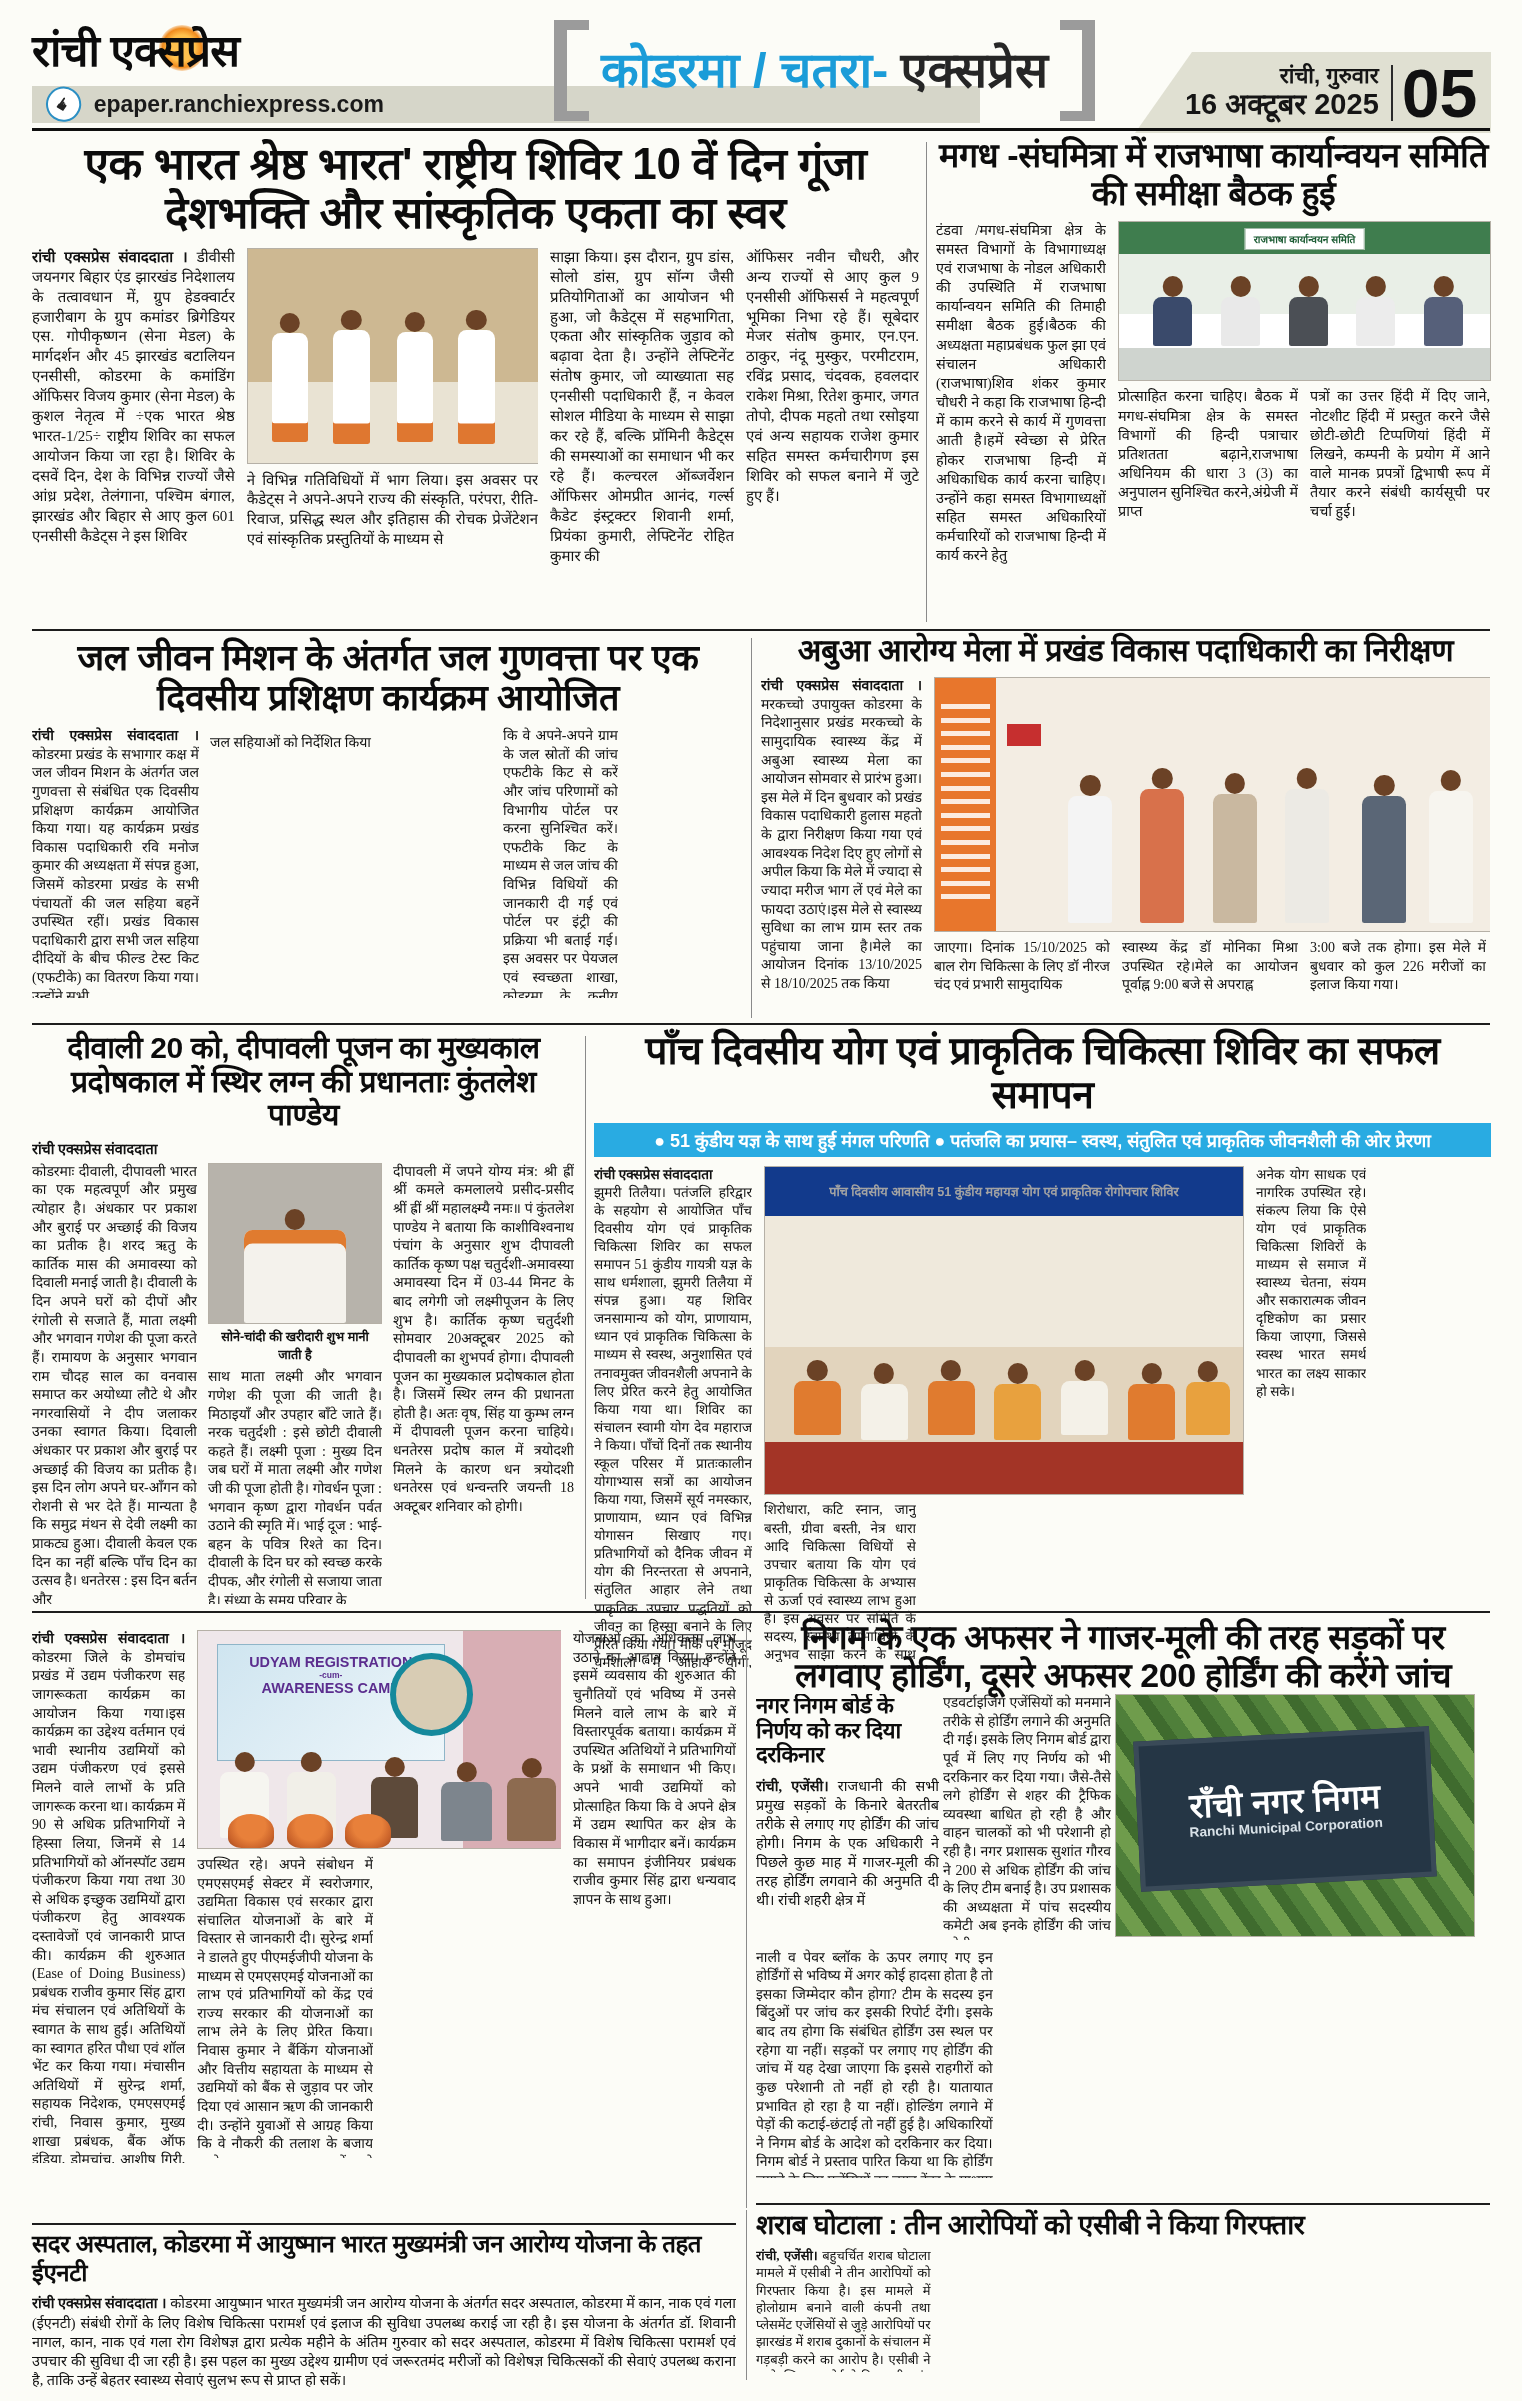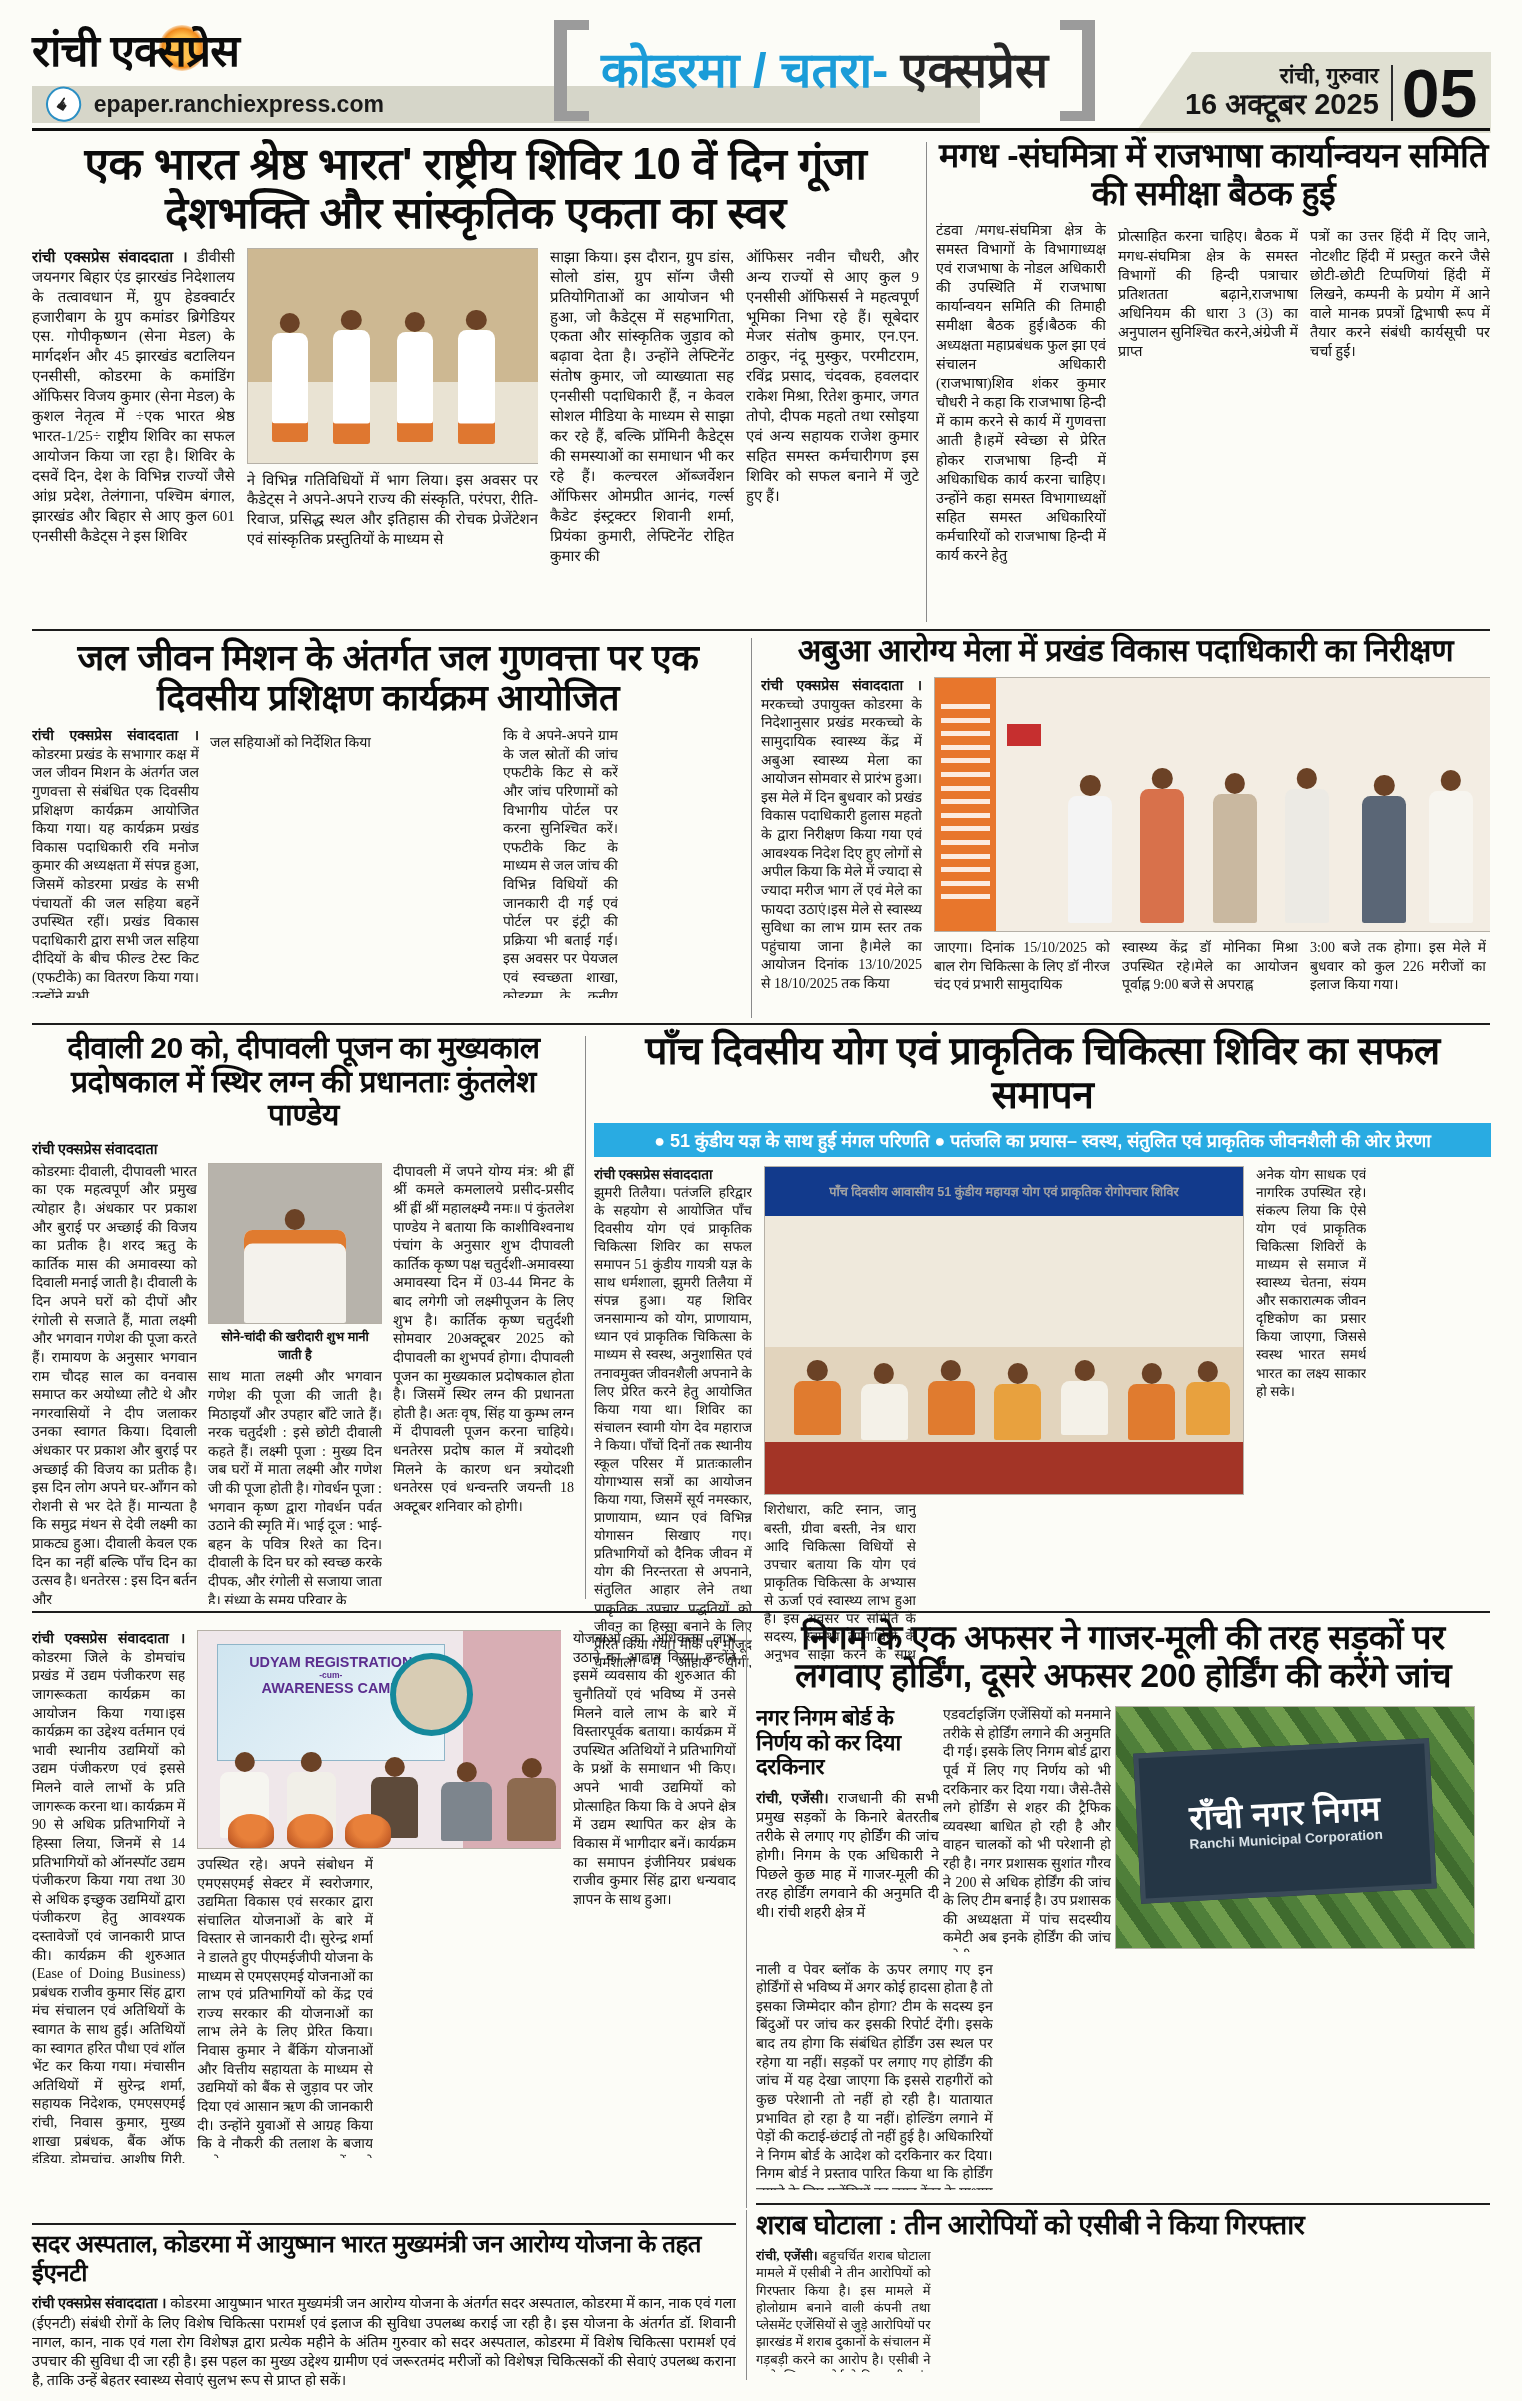--- a/index.html
+++ b/index.html
@@ -99,20 +99,30 @@
   </div>
 </div>
 
 <div class="abs" style="left:936px;top:136px;width:555px;height:490px;">
   <h2 class="hl" style="font-size:34px;">मगध -संघमित्रा में राजभाषा कार्यान्वयन समिति की समीक्षा बैठक हुई</h2>
   <div class="cols" style="gap:12px;margin-top:8.5px;height:390px;">
     <div class="col" style="width:170px;">
       <p class="bodytxt" style="font-size:14.4px;">टंडवा /मगध-संघमित्रा क्षेत्र के समस्त विभागों के विभागाध्यक्ष एवं राजभाषा के नोडल अधिकारी की उपस्थिति में राजभाषा कार्यान्वयन समिति की तिमाही समीक्षा बैठक हुई।बैठक की अध्यक्षता महाप्रबंधक फुल झा एवं संचालन अधिकारी (राजभाषा)शिव शंकर कुमार चौधरी ने कहा कि राजभाषा हिन्दी में काम करने से कार्य में गुणवत्ता आती है।हमें स्वेच्छा से प्रेरित होकर राजभाषा हिन्दी में अधिकाधिक कार्य करना चाहिए।उन्होंने कहा समस्त विभागाध्यक्षों सहित समस्त अधिकारियों कर्मचारियों को राजभाषा हिन्दी में कार्य करने हेतु</p>
     </div>
     <div class="col" style="width:373px;">
+      <div class="photo" style="width:371px;height:158px;background:linear-gradient(180deg,#3f7d4e 0 20%,#e9efe7 20% 58%,#ffffff 58% 80%,#cfd4cf 80% 100%);">
+        <div style="position:absolute;top:6.8px;left:50%;transform:translateX(-50%);background:#fff;padding:1.7px 8.5px;border:0.8px solid #9fb8a5;">
+          <span class="banner-txt" style="font-size:10.2px;color:#1c5c34;">राजभाषा कार्यान्वयन समिति</span>
+        </div>
+        <div class="person" style="left:34px;bottom:34px;width:39px;height:49px;background:#3a4a6b;"></div>
+        <div class="person" style="left:102px;bottom:34px;width:39px;height:49px;background:#e9e9e9;"></div>
+        <div class="person" style="left:170px;bottom:34px;width:39px;height:49px;background:#4b4f55;"></div>
+        <div class="person" style="left:237px;bottom:34px;width:39px;height:49px;background:#ececec;"></div>
+        <div class="person" style="left:305px;bottom:34px;width:39px;height:49px;background:#56607a;"></div>
+      </div>
       <div class="cols" style="gap:12px;margin-top:6.8px;height:219px;">
         <div class="col" style="width:180px;">
           <p class="bodytxt" style="font-size:14.4px;">प्रोत्साहित करना चाहिए। बैठक में मगध-संघमित्रा क्षेत्र के समस्त विभागों की हिन्दी पत्राचार प्रतिशतता बढ़ाने,राजभाषा अधिनियम की धारा 3 (3) का अनुपालन सुनिश्चित करने,अंग्रेजी में प्राप्त</p>
         </div>
         <div class="col" style="width:180px;">
           <p class="bodytxt" style="font-size:14.4px;">पत्रों का उत्तर हिंदी में दिए जाने, नोटशीट हिंदी में प्रस्तुत करने जैसे छोटी-छोटी टिप्पणियां हिंदी में लिखने, कम्पनी के प्रयोग में आने वाले मानक प्रपत्रों द्विभाषी रूप में तैयार करने संबंधी कार्यसूची पर चर्चा हुई।</p>
         </div>
       </div>
     </div>
   </div>
@@ -253,21 +263,21 @@
       </div>
     </div>
     <div class="col" style="width:166px;">
       <p class="bodytxt" style="font-size:14px;">योजनाओं का अधिकतम लाभ उठाने का आह्वान किया। उन्होंने इसमें व्यवसाय की शुरुआत की चुनौतियों एवं भविष्य में उनसे मिलने वाले लाभ के बारे में विस्तारपूर्वक बताया। कार्यक्रम में उपस्थित अतिथियों ने प्रतिभागियों के प्रश्नों के समाधान भी किए। अपने भावी उद्यमियों को प्रोत्साहित किया कि वे अपने क्षेत्र में उद्यम स्थापित कर क्षेत्र के विकास में भागीदार बनें। कार्यक्रम का समापन इंजीनियर प्रबंधक राजीव कुमार सिंह द्वारा धन्यवाद ज्ञापन के साथ हुआ।</p>
     </div>
   </div>
 </div>
 
 <div class="abs" style="left:756px;top:1618px;width:734px;height:580px;">
   <h2 class="hl" style="font-size:34px;">निगम के एक अफसर ने गाजर-मूली की तरह सड़कों पर लगवाए होर्डिंग, दूसरे अफसर 200 होर्डिंग की करेंगे जांच</h2>
-  <div class="cols" style="gap:4px;margin-top:12px;height:246px;">
+  <div class="cols" style="gap:4px;height:246px;">
     <div class="col" style="width:183px;">
       <h3 class="hl" style="font-size:22px;text-align:left;margin-bottom:8.5px;">नगर निगम बोर्ड के निर्णय को कर दिया दरकिनार</h3>
       <p class="bodytxt" style="font-size:14.4px;"><span class="byline">रांची, एजेंसी।</span> <span>राजधानी की सभी प्रमुख सड़कों के किनारे बेतरतीब तरीके से लगाए गए होर्डिंग की जांच होगी। निगम के एक अधिकारी ने पिछले कुछ माह में गाजर-मूली की तरह होर्डिंग लगवाने की अनुमति दी थी। रांची शहरी क्षेत्र में</span></p>
     </div>
     <div class="col" style="width:168px;">
       <p class="bodytxt" style="font-size:14px;">एडवर्टाइजिंग एजेंसियों को मनमाने तरीके से होर्डिंग लगाने की अनुमति दी गई। इसके लिए निगम बोर्ड द्वारा पूर्व में लिए गए निर्णय को भी दरकिनार कर दिया गया। जैसे-तैसे लगे होर्डिंग से शहर की ट्रैफिक व्यवस्था बाधित हो रही है और वाहन चालकों को भी परेशानी हो रही है। नगर प्रशासक सुशांत गौरव ने 200 से अधिक होर्डिंग की जांच के लिए टीम बनाई है। उप प्रशासक की अध्यक्षता में पांच सदस्यीय कमेटी अब इनके होर्डिंग की जांच करेगी।</p>
     </div>
     <div class="col" style="width:360px;">
       <div class="photo" style="width:358px;height:241px;background:repeating-linear-gradient(55deg,#4f7f3a 0 13.6px,#6f9c4c 13.6px 29px,#3f6b2e 29px 41px);">
         <div style="position:absolute;left:6%;top:16%;width:80%;height:58%;background:#253645;border:5.1px solid #38novar4a58;border:5.1px solid #3a4a58;transform:rotate(-3deg);display:flex;flex-direction:column;align-items:center;justify-content:center;">

